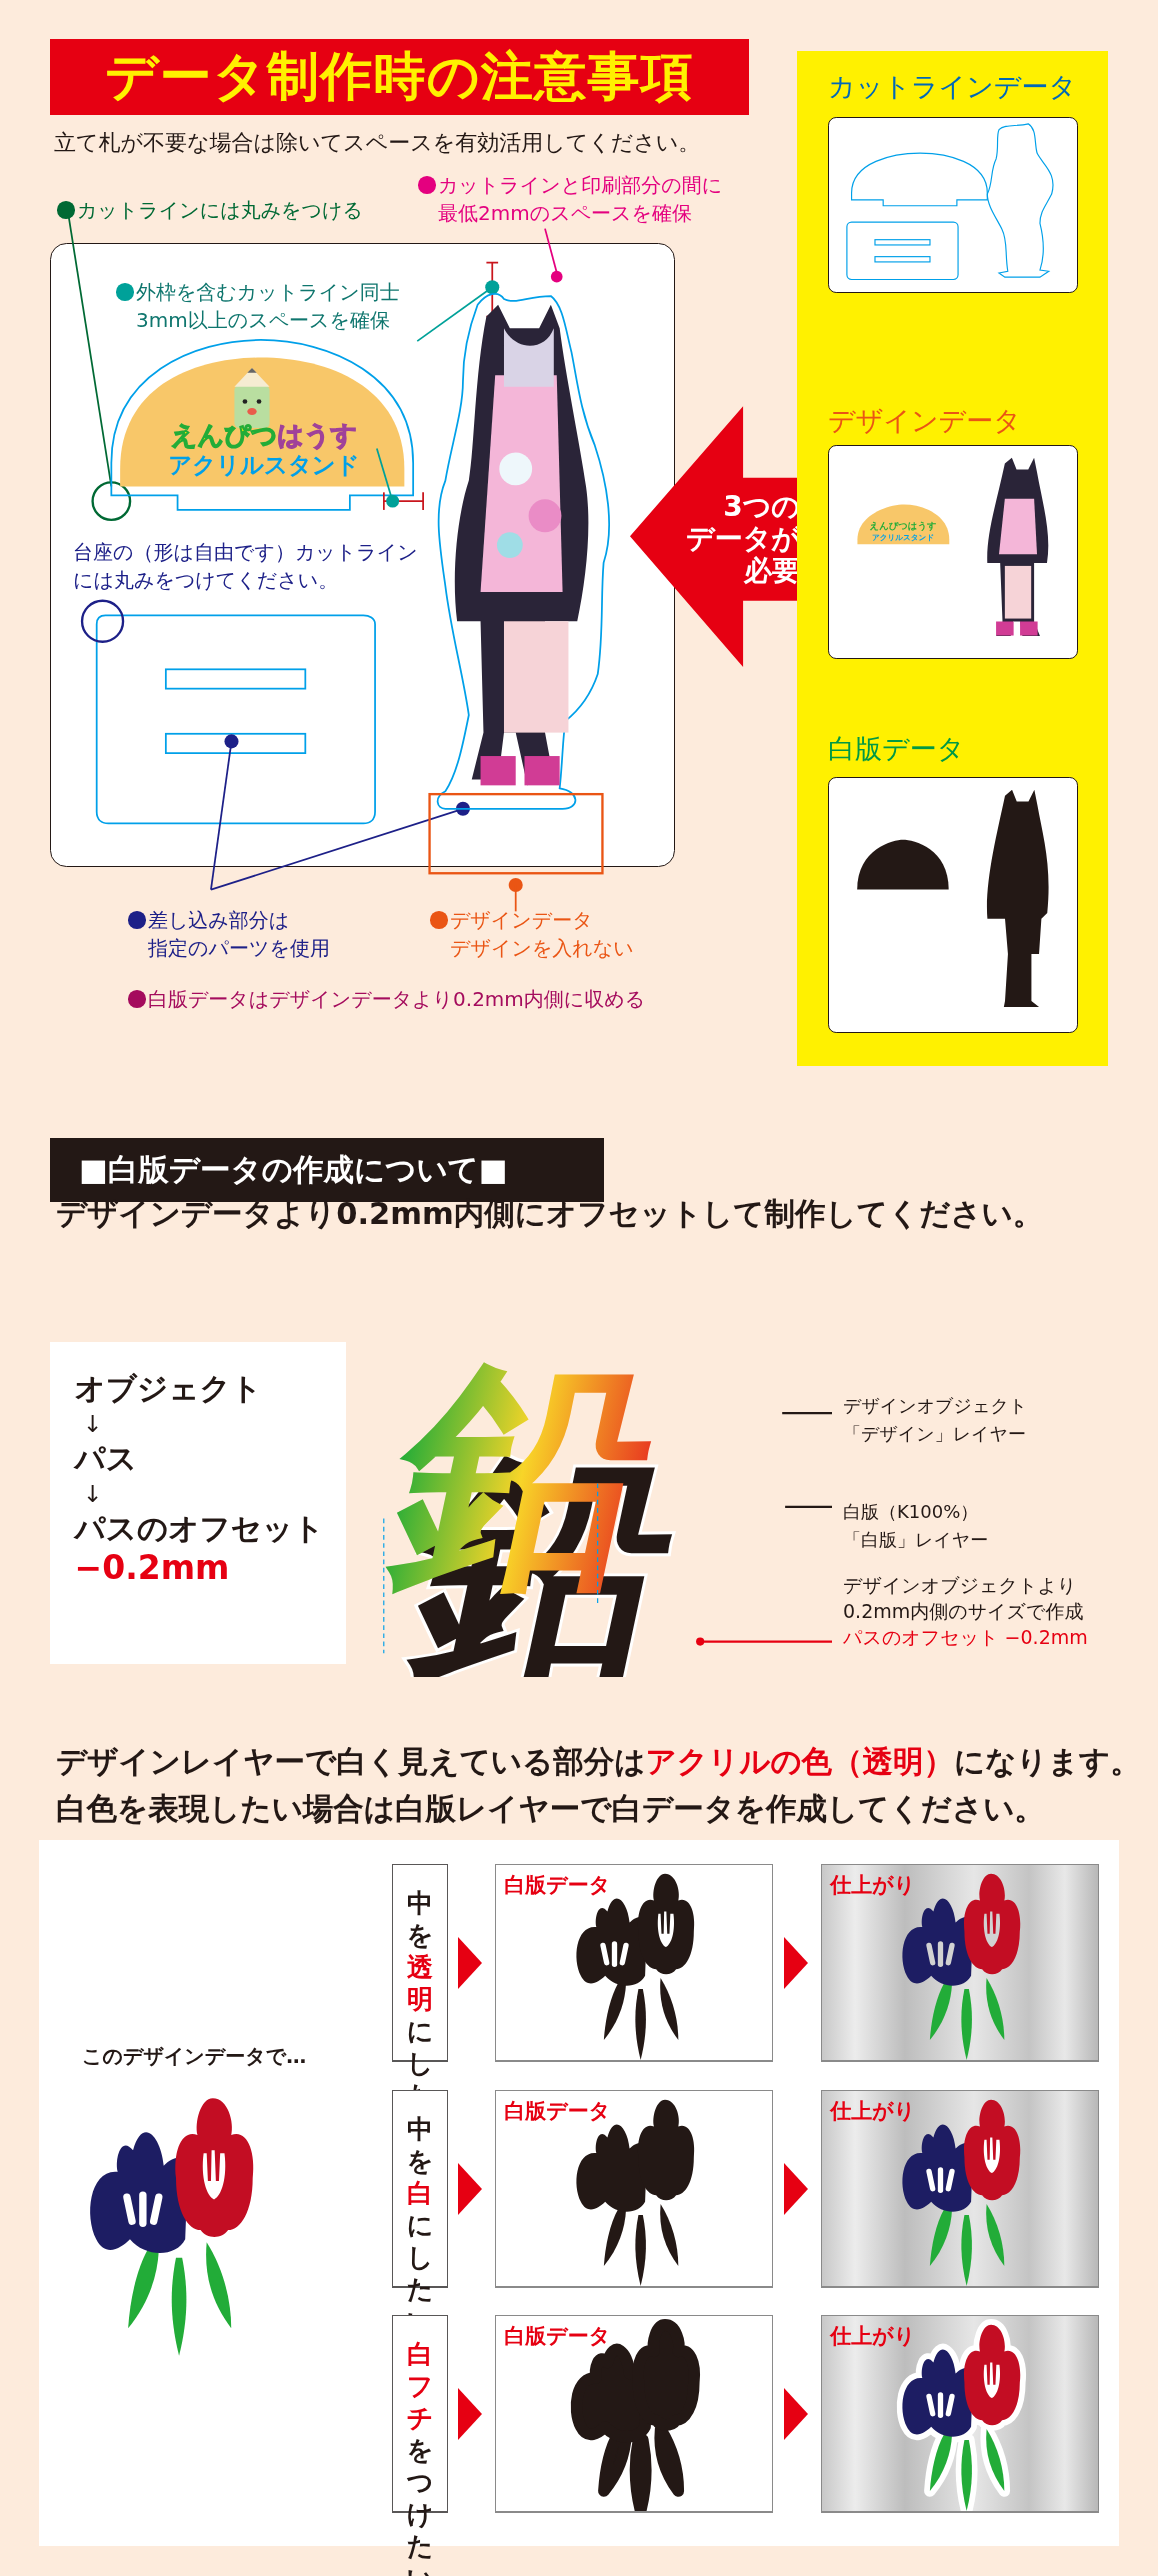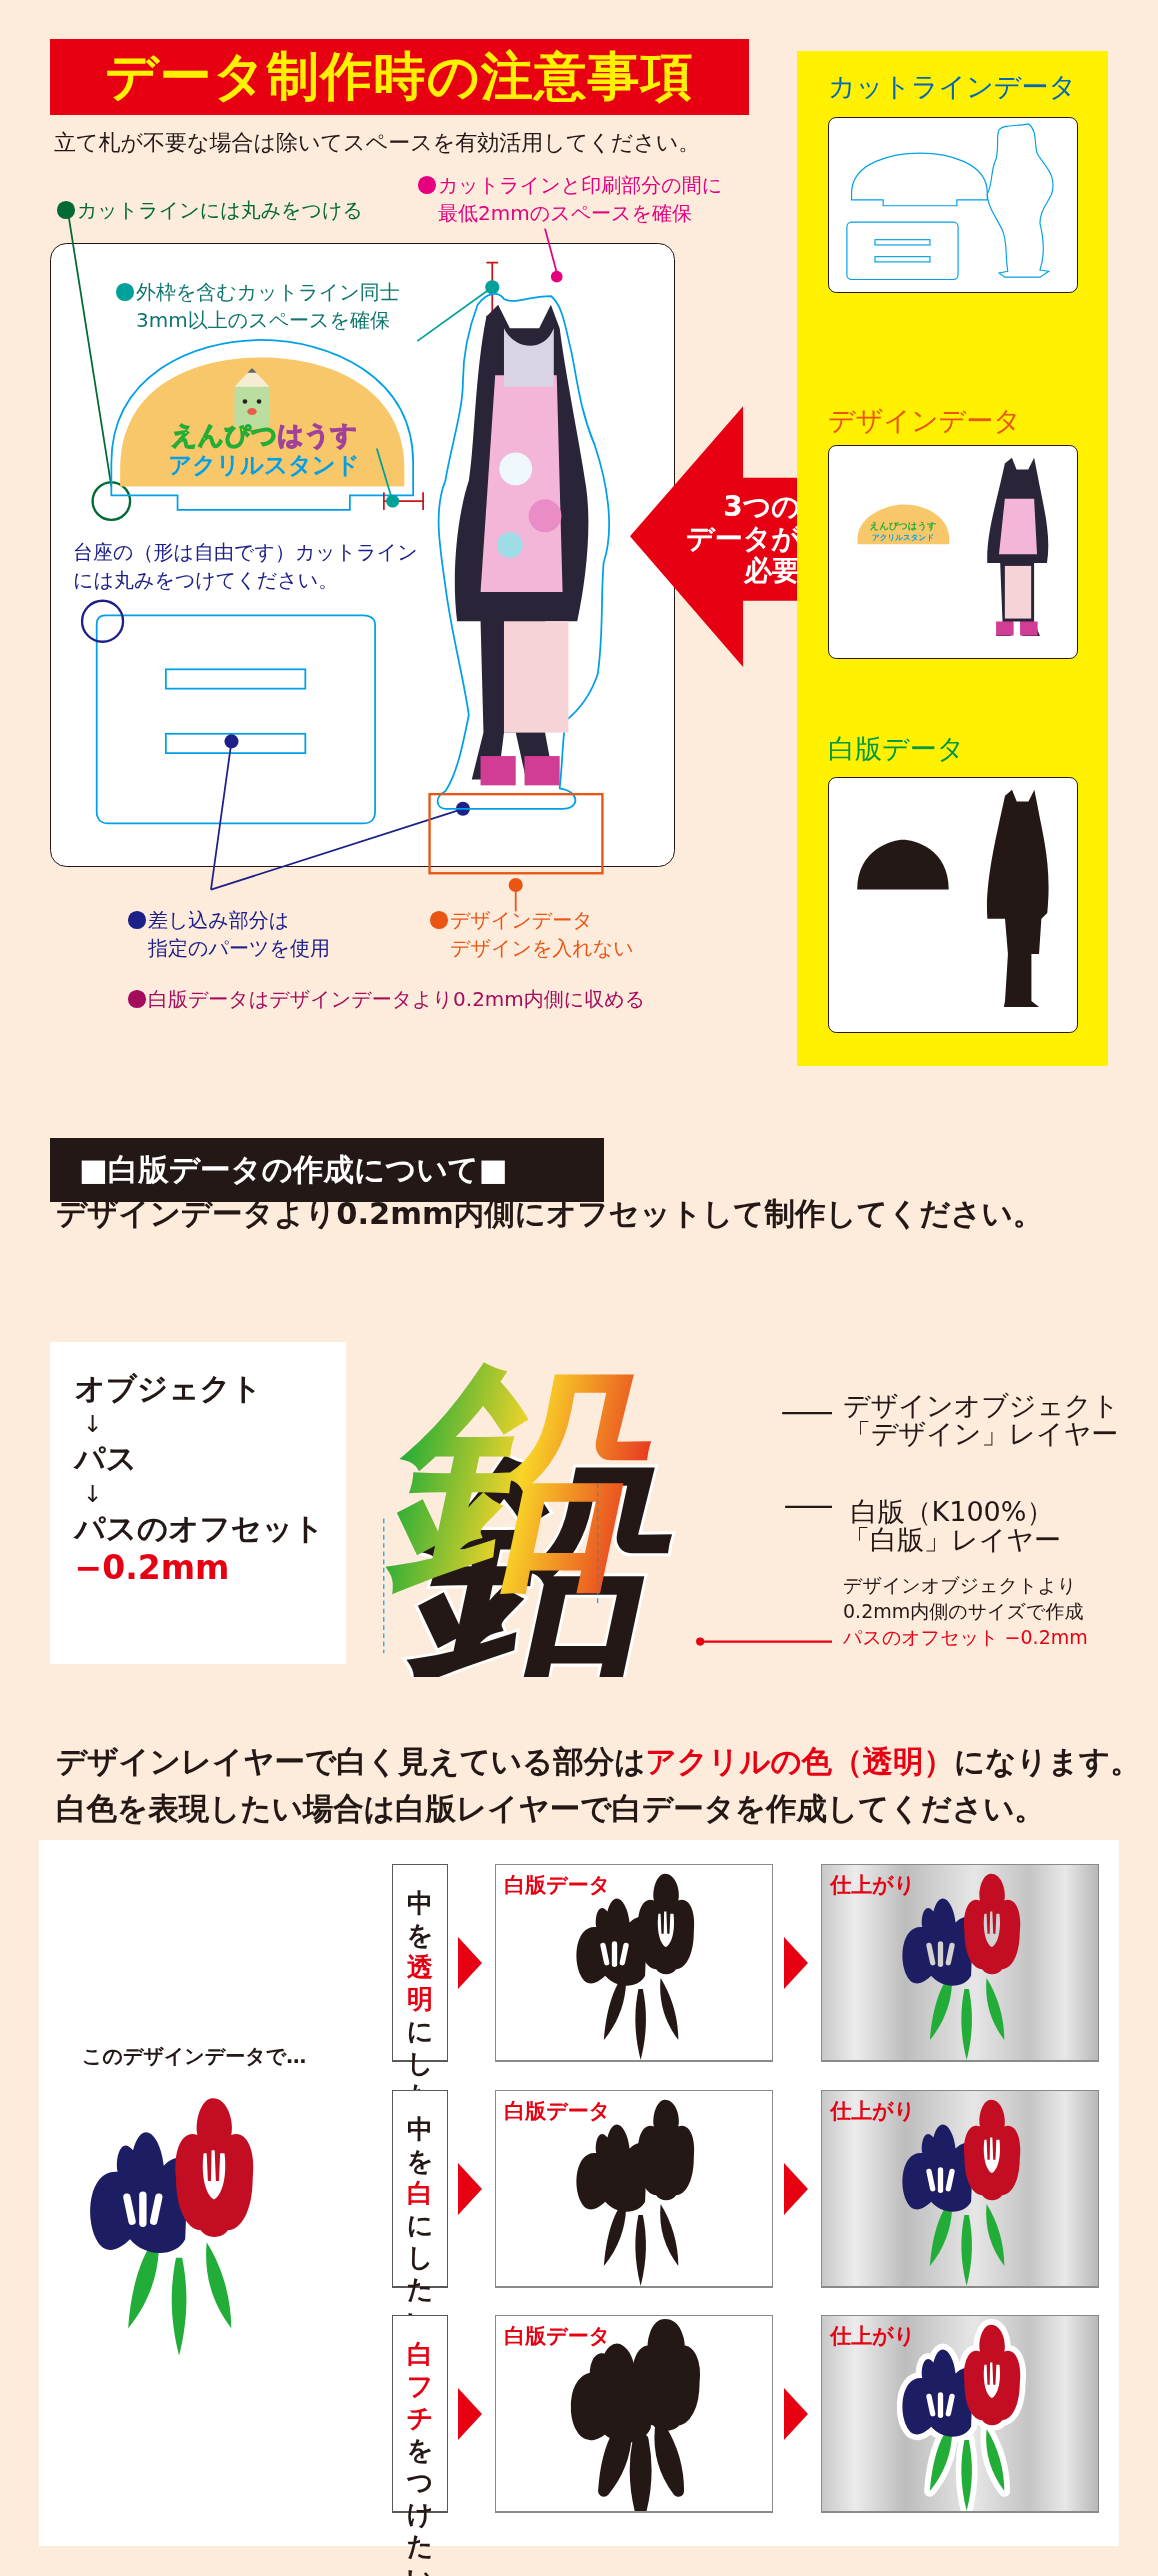--- a/index.html
+++ b/index.html
@@ -15,21 +15,21 @@
   .yellow-panel { left: 797px; top: 51px; width: 311px; height: 1015px; background: #fff100; }
   .panel-label { font-size: 27px; font-weight: normal; white-space: nowrap; }
   .panel-card { background: #fff; border: 1.8px solid #231815; border-radius: 8.2px; }
   .sec2-header { left: 50px; top: 1102px; width: 554px; height: 64px; background: #231815; display: flex; align-items: center; padding-left: 29px; margin-top: 36px; }
   .sec2-header span { color: #fff; font-size: 30.5px; font-weight: bold; white-space: nowrap; }
   .body-text { font-size: 30.5px; font-weight: bold; line-height: 47px; white-space: nowrap; }
   .steps-box { left: 50px; top: 1342px; width: 296px; height: 322px; background: #fff; padding: 29px 0 0 24.6px; }
   .steps-box .step { font-size: 30.5px; font-weight: bold; line-height: 36px; }
   .steps-box .arrow { font-size: 23.4px; line-height: 34px; padding-left: 8.2px; }
   .steps-box .offset { font-size: 33px; font-weight: bold; color: #e60012; line-height: 41px; }
-  .label-right { font-size: 27px; line-height: 28px; white-space: nowrap; text-align: center; }
+  .label-right { font-size: 18px; line-height: 28px; white-space: nowrap; }
   .bottom-panel { left: 39px; top: 1840px; width: 1080px; height: 706px; background: #fff; }
   .vlabel { width: 56px; height: 198px; background: #fff; border: 1.2px solid #595757; border-top-width: 1.8px; border-bottom-width: 2.3px; display: flex; flex-direction: column; align-items: center; padding-top: 22px; font-size: 26px; font-weight: bold; line-height: 32px; }
   .vlabel span { display: block; }
   .red { color: #e60012; }
   .frame { width: 278px; height: 198px; border: 1.2px solid #8a8a8a; border-top-width: 1.8px; border-bottom-width: 2.3px; background: #fff; overflow: hidden; }
   .frame.metal { background: linear-gradient(90deg, #c8c8c8 0%, #ececec 12%, #bdbdbd 30%, #e6e6e6 55%, #c4c4c4 75%, #e8e8e8 88%, #b8b8b8 100%); }
   .frame-label { position: absolute; left: 8.2px; top: 5.9px; font-size: 21px; font-weight: bold; color: #e60012; }
   .tri-arrow { width: 0; height: 0; border-top: 26px solid transparent; border-bottom: 26px solid transparent; border-left: 24.6px solid #e60012; }
 </style>
 </head>

